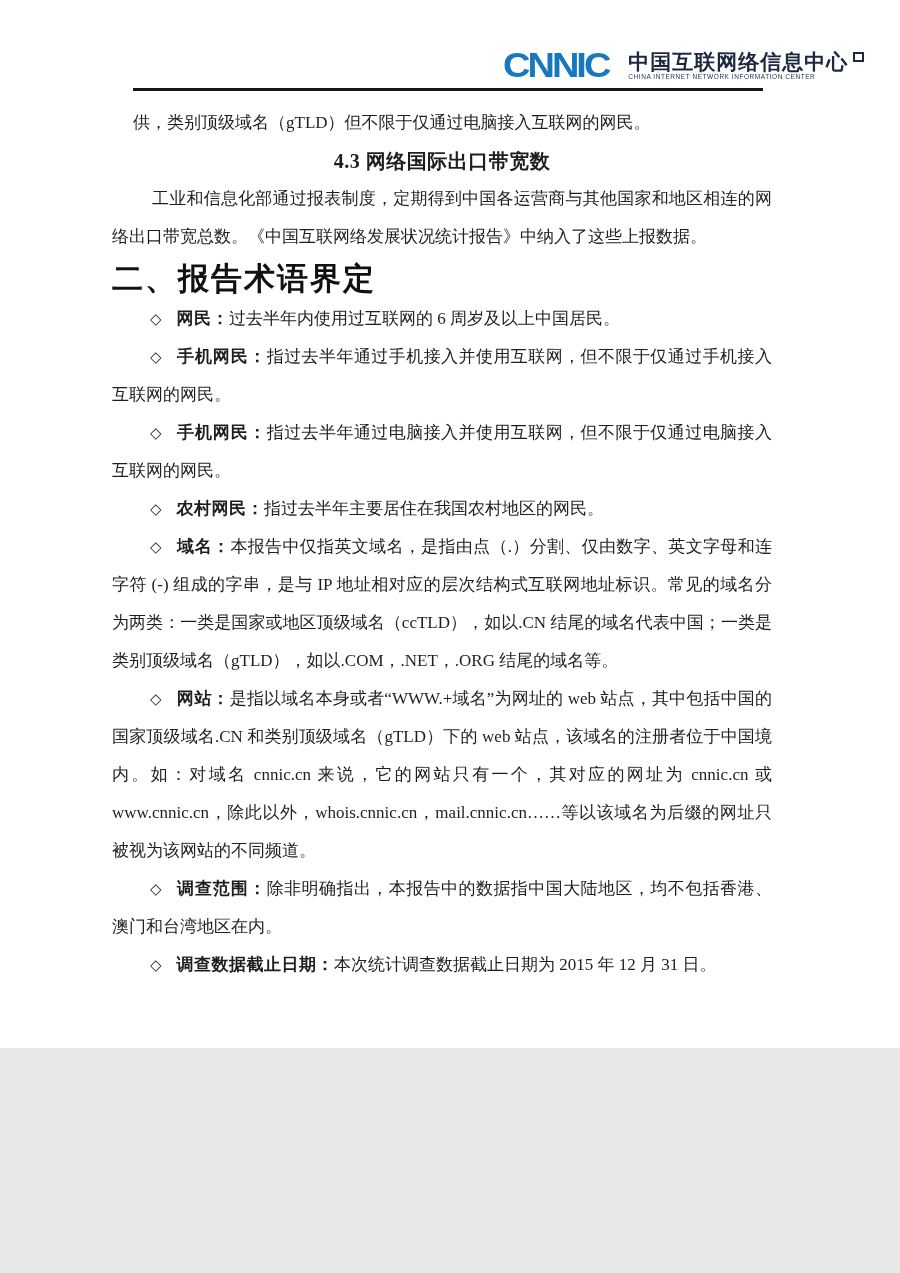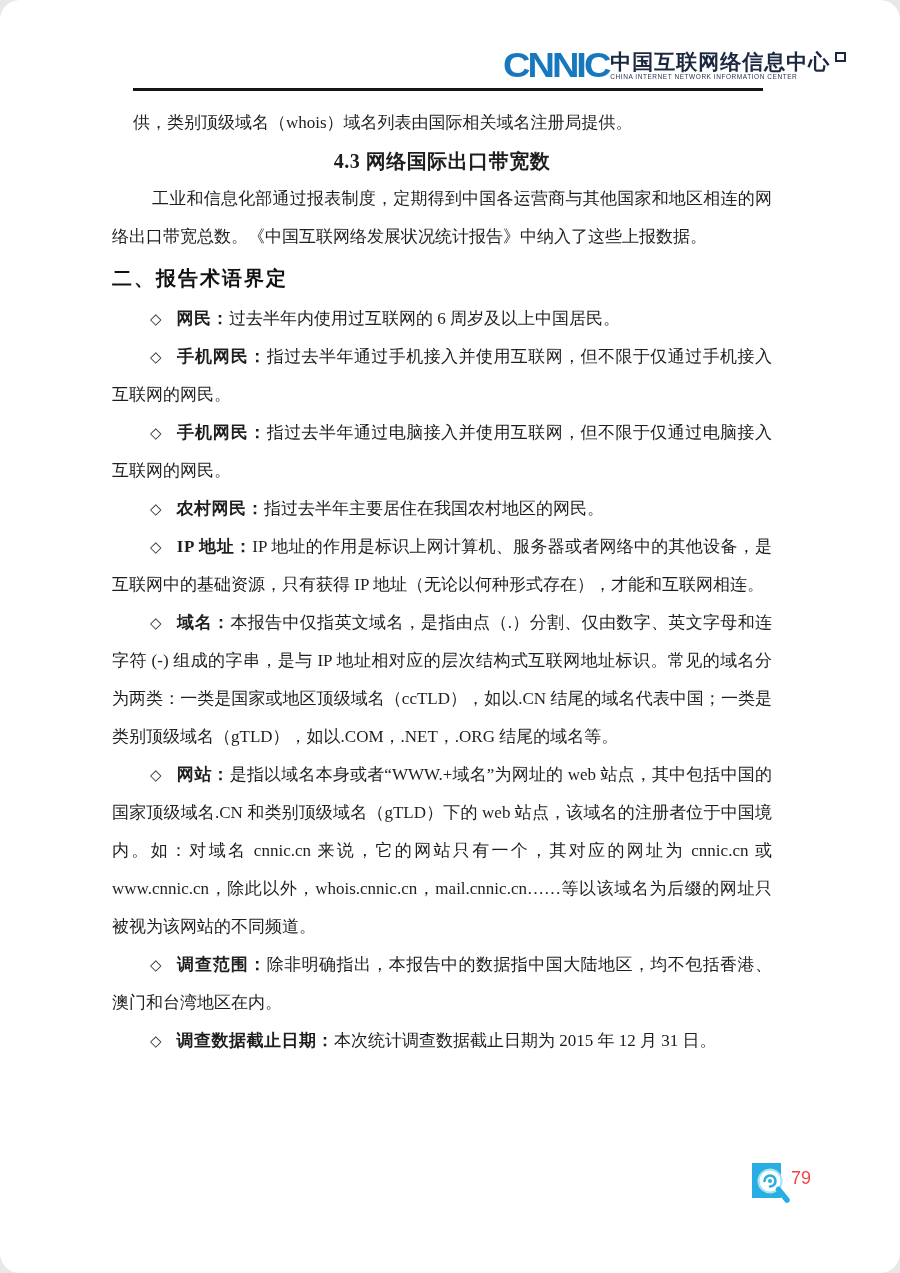--- a/index.html
+++ b/index.html
@@ -1,45 +1,44 @@
 <!DOCTYPE html>
 <html><head>
 <meta charset="utf-8">
 <style>
   html, body { margin: 0; padding: 0; background: #e8e8e8; }
   .page {
     position: relative;
     width: 900px;
-    height: 1273px;
+    height: 1048px;
     margin: 0 auto;
     background: #ffffff;
     font-family: "Liberation Serif", "DejaVu Serif", serif;
     color: #1e1e1e;
     overflow: hidden;
-    border-radius: 20px;
   }
 
   
   .header-logo {
     position: absolute;
     top: 48px;
     left: 503px;
     display: flex;
     align-items: flex-start;
   }
   .cnnic-wordmark {
     font-family: "Liberation Sans", "DejaVu Sans", sans-serif;
     font-weight: bold;
     font-size: 38px;
     line-height: 34px;
     color: #1878BE;
     letter-spacing: -3px;
     transform: scaleY(0.92);
   }
-  .org-block { margin-left: 2px; padding-top: 3px; }
+  .org-block { margin-left: 20px; padding-top: 3px; }
   .org-cn {
     display: block;
     font-family: "DejaVu Sans", "Liberation Sans", sans-serif;
     font-weight: bold;
     font-size: 21px;
     line-height: 22px;
     color: #1C2740;
     letter-spacing: 1px;
     white-space: nowrap;
   }
@@ -86,21 +85,21 @@
     font-size: 20px;
     line-height: 38px;
     margin-left: 55px;
     text-align: center;
     letter-spacing: 0.5px;
   }
   .paragraph { text-indent: 40px; }
   .h-major {
     font-family: "DejaVu Sans", "Liberation Sans", sans-serif;
     font-weight: 900;
-    font-size: 20px;
+    font-size: 31px;
     line-height: 44px;
     margin-left: 20px;
     letter-spacing: 2px;
     text-align: left;
     color: #111;
   }
   .term-item { text-indent: 38px; }
   .diamond {
     font-size: 15px;
     color: #2a2a2a;
@@ -150,41 +149,38 @@
     <span class="cnnic-wordmark">CNNIC</span>
     <span class="org-block">
       <span class="org-cn">中国互联网络信息中心</span>
       <span class="org-en">CHINA INTERNET NETWORK INFORMATION CENTER</span>
     </span>
     <span class="reg-mark"></span>
   </div>
   <div class="header-rule"></div>
 
   <div class="content">
-    <p class="intro-line">供，类别顶级域名（whois）域名列表由国际相关域名注册局提供。</p>
+    <p class="intro-line">供，类别顶级域名（gTLD）但不限于仅通过电脑接入互联网的网民。</p>
 
     <p class="h-sub">4.3 网络国际出口带宽数</p>
     <p class="paragraph">工业和信息化部通过报表制度，定期得到中国各运营商与其他国家和地区相连的网络出口带宽总数。《中国互联网络发展状况统计报告》中纳入了这些上报数据。</p>
 
     <p class="h-major">二、报告术语界定</p>
 
     <p class="term-item">
       <i class="diamond">◇</i><span class="term-label">网民：</span><span>过去半年内使用过互联网的 6 周岁及以上中国居民。</span>
     </p>
     <p class="term-item">
       <i class="diamond">◇</i><span class="term-label">手机网民：</span><span>指过去半年通过手机接入并使用互联网，但不限于仅通过手机接入互联网的网民。</span>
     </p>
     <p class="term-item">
       <i class="diamond">◇</i><span class="term-label">手机网民：</span><span>指过去半年通过电脑接入并使用互联网，但不限于仅通过电脑接入互联网的网民。</span>
     </p>
     <p class="term-item">
       <i class="diamond">◇</i><span class="term-label">农村网民：</span><span>指过去半年主要居住在我国农村地区的网民。</span>
-    </p>
-    <p class="term-item">
-      <i class="diamond">◇</i><span class="term-label">IP 地址：</span><span>IP 地址的作用是标识上网计算机、服务器或者网络中的其他设备，是互联网中的基础资源，只有获得 IP 地址（无论以何种形式存在），才能和互联网相连。</span>
     </p>
     <p class="term-item">
       <i class="diamond">◇</i><span class="term-label">域名：</span><span>本报告中仅指英文域名，是指由点（.）分割、仅由数字、英文字母和连字符 (-) 组成的字串，是与 IP 地址相对应的层次结构式互联网地址标识。常见的域名分为两类：一类是国家或地区顶级域名（ccTLD），如以.CN 结尾的域名代表中国；一类是类别顶级域名（gTLD），如以.COM，.NET，.ORG 结尾的域名等。</span>
     </p>
     <p class="term-item">
       <i class="diamond">◇</i><span class="term-label">网站：</span><span>是指以域名本身或者“WWW.+域名”为网址的 web 站点，其中包括中国的国家顶级域名.CN 和类别顶级域名（gTLD）下的 web 站点，该域名的注册者位于中国境内。如：对域名 cnnic.cn 来说，它的网站只有一个，其对应的网址为 cnnic.cn 或 www.cnnic.cn，除此以外，whois.cnnic.cn，mail.cnnic.cn……等以该域名为后缀的网址只被视为该网站的不同频道。</span>
     </p>
     <p class="term-item">
       <i class="diamond">◇</i><span class="term-label">调查范围：</span><span>除非明确指出，本报告中的数据指中国大陆地区，均不包括香港、澳门和台湾地区在内。</span>
     </p>

